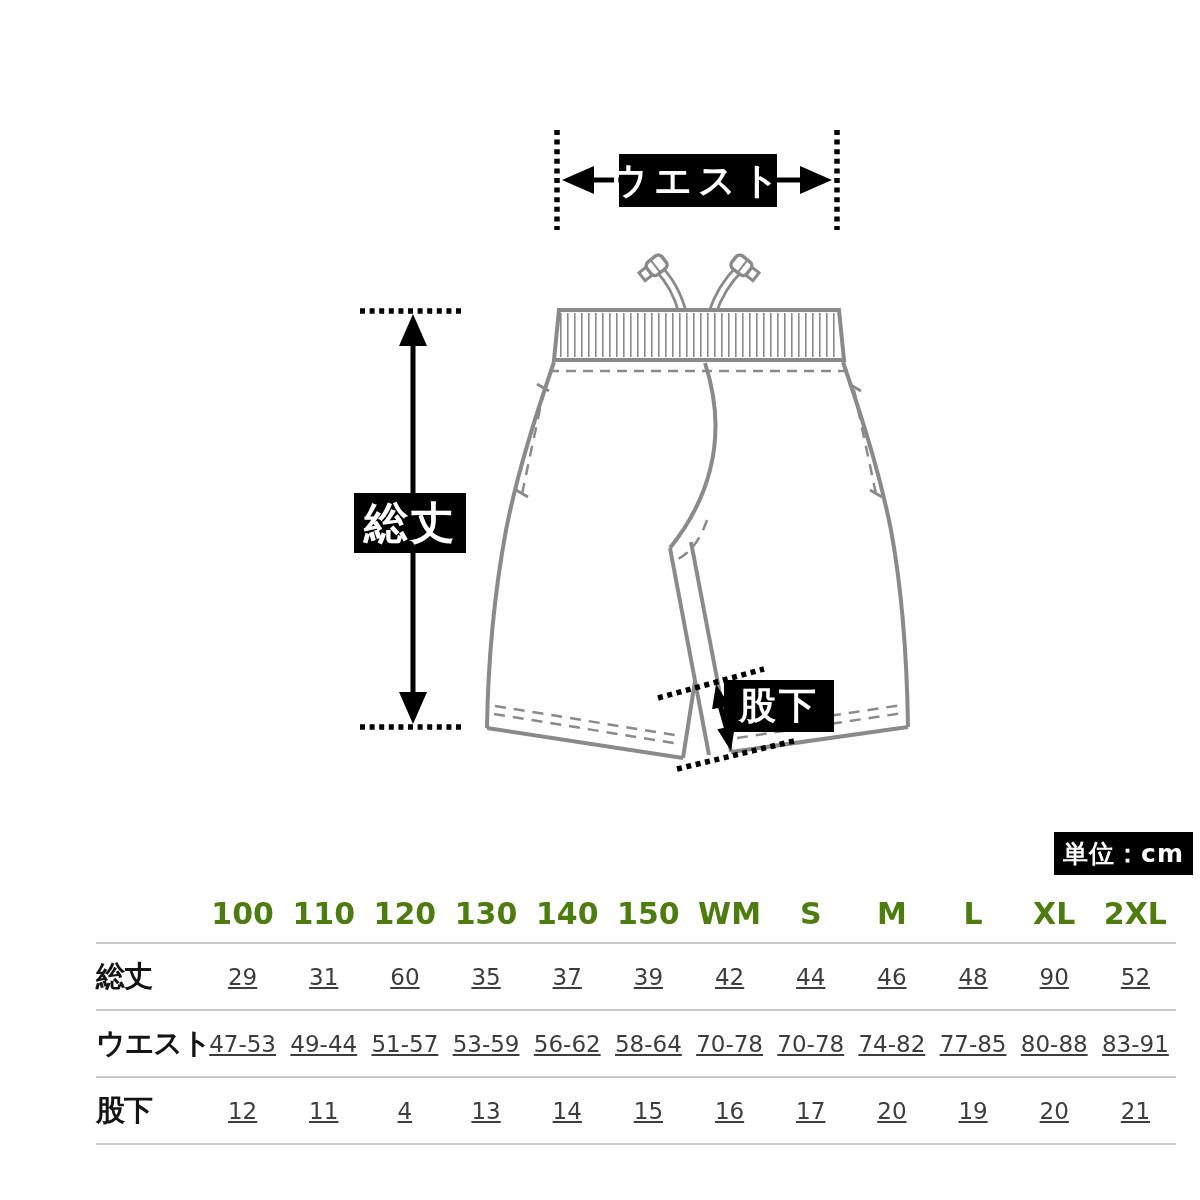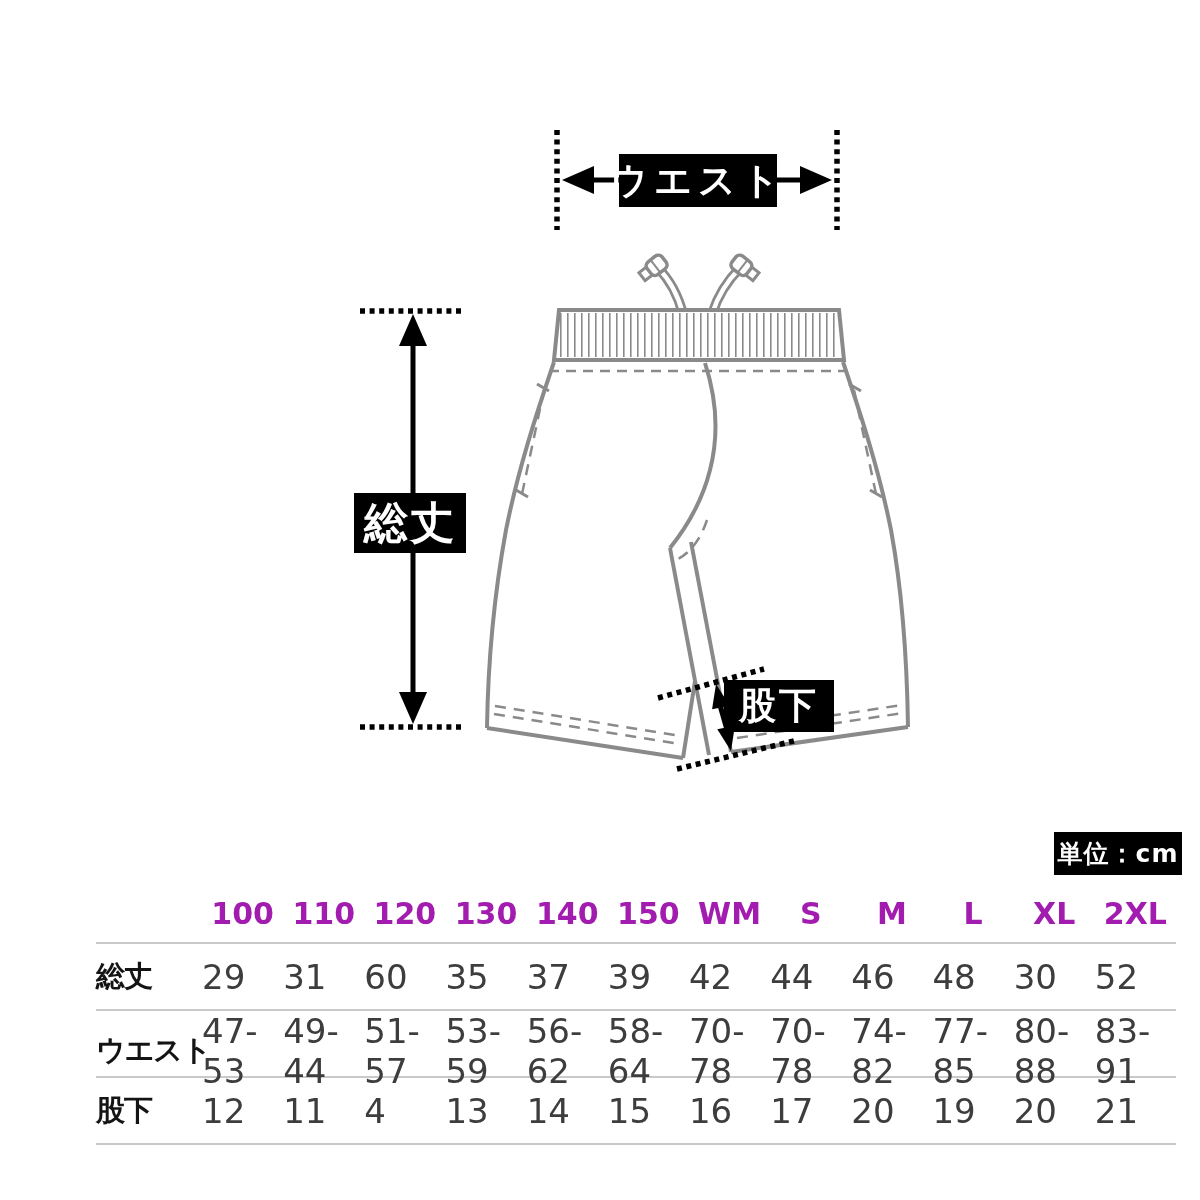--- a/index.html
+++ b/index.html
@@ -9,28 +9,28 @@
     margin-left:36px;
   }
   .art{position:absolute;left:0;top:0;width:1200px;height:1200px;}
   .dimlabel{
     position:absolute;background:#000;color:#fff;display:flex;align-items:center;
     justify-content:center;font-weight:bold;white-space:nowrap;
   }
   #waist-label{left:583px;top:154px;width:158px;height:53px;font-size:37px;letter-spacing:6px;}
   #length-label{left:318px;top:493px;width:112px;height:60px;font-size:44px;letter-spacing:2px;}
   #inseam-label{left:688px;top:680px;width:110px;height:52px;font-size:37px;letter-spacing:3px;}
-  #unit-badge{left:1018px;top:832px;width:128px;height:43px;font-size:25px;letter-spacing:1px;}
+  #unit-badge{left:1018px;top:832px;width:139px;height:43px;font-size:25px;letter-spacing:1px;}
   .size-table{position:absolute;left:60px;top:884px;width:1080px;}
   .t-row{display:grid;grid-template-columns:106px repeat(12,1fr);align-items:center;}
   .t-head{height:58px;border-bottom:2px solid #c9c9c9;}
   .t-data{height:65px;border-bottom:2px solid #c9c9c9;}
-  .h-cell{text-align:center;font-weight:bold;font-size:30px;color:#a21caf;}
+  .h-cell{text-align:center;font-weight:bold;font-size:30px;color:#4d7c0f;}
   .r-label{font-weight:bold;font-size:29px;color:#141414;text-align:left;white-space:nowrap;letter-spacing:-1px;}
-  .v-cell{text-align:left;font-size:34px;color:#3d3d3d;}
+  .v-cell{text-align:center;font-size:23px;color:#3d3d3d;text-decoration:underline;}
 </style>
 </head>
 <body>
 
 <div class="stage">
 
   <svg class="art" viewBox="0 0 1200 1200">
     <defs>
       <pattern id="rib" x="524" y="313" width="7" height="44" patternUnits="userSpaceOnUse">
         <line x1="0.8" y1="0" x2="0.8" y2="44" stroke="#8a8a8a" stroke-width="1.6"></line>
@@ -139,21 +139,21 @@
       <div class="v-cell">29</div>
       <div class="v-cell">31</div>
       <div class="v-cell">60</div>
       <div class="v-cell">35</div>
       <div class="v-cell">37</div>
       <div class="v-cell">39</div>
       <div class="v-cell">42</div>
       <div class="v-cell">44</div>
       <div class="v-cell">46</div>
       <div class="v-cell">48</div>
-      <div class="v-cell">30</div>
+      <div class="v-cell">90</div>
       <div class="v-cell">52</div>
     </div>
 
     <div class="t-row t-data">
       <div class="r-label">ウエスト</div>
       <div class="v-cell">47-53</div>
       <div class="v-cell">49-44</div>
       <div class="v-cell">51-57</div>
       <div class="v-cell">53-59</div>
       <div class="v-cell">56-62</div>

